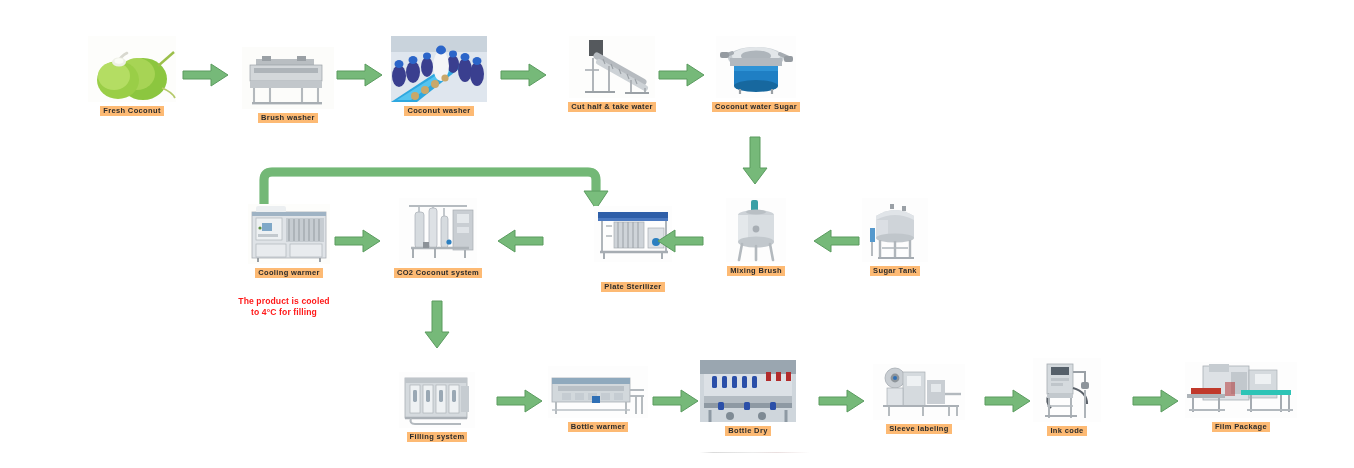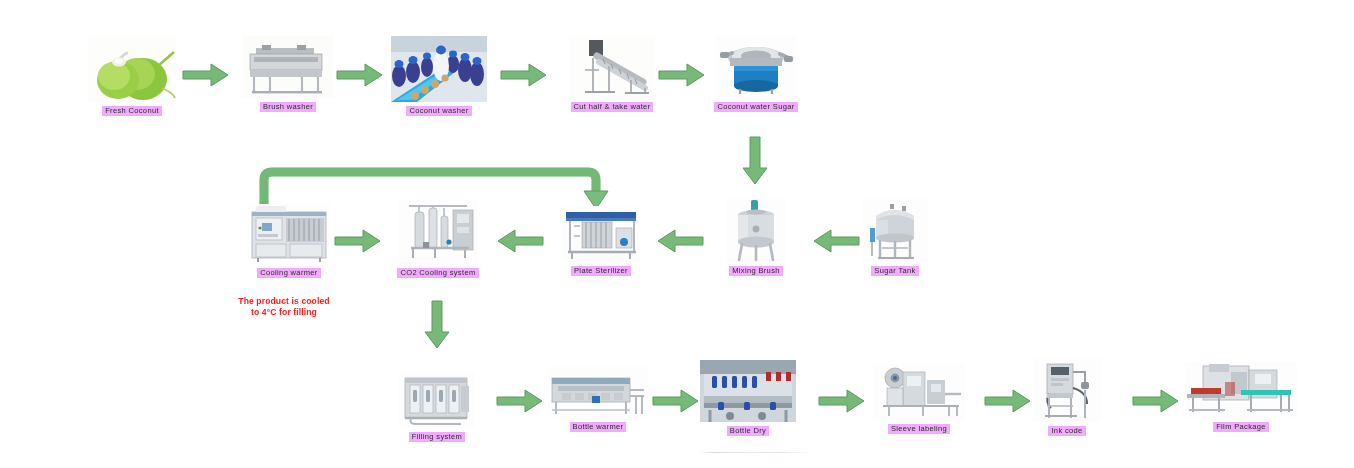--- a/index.html
+++ b/index.html
@@ -5,23 +5,23 @@
   html,body{margin:0;padding:0;}
   body{
     width:1354px;height:468px;background:#ffffff;
     font-family:"Liberation Sans","DejaVu Sans",sans-serif;
     overflow:hidden;position:relative;
   }
   #stage{position:absolute;inset:0;}
   .node{position:absolute;display:flex;flex-direction:column;align-items:center;}
   .pic{position:relative;overflow:hidden;background:#fdfdfb;}
   .cap{
-    margin-top:4px;font-size:7.5px;font-weight:400;color:#2b2b2b;
+    margin-top:4px;font-size:7.5px;font-weight:700;color:#2b2b2b;
     letter-spacing:.35px;white-space:nowrap;
-    background:#f0abfc;padding:1px 3px;line-height:1.1;
+    background:#fdba74;padding:1px 3px;line-height:1.1;
   }
   .arrow{position:absolute;}
   .note{
     position:absolute;color:#ff1a1a;font-size:8.6px;font-weight:700;
     line-height:1.32;text-align:center;letter-spacing:.1px;
   }
   .ghost{
     position:absolute;height:1px;background:linear-gradient(90deg,
       rgba(150,150,150,0) 0%,rgba(150,150,150,.35) 12%,rgba(150,150,150,.18) 48%,
       rgba(185,150,150,.3) 70%,rgba(150,150,150,0) 100%);
@@ -49,21 +49,21 @@
     </div>
     <div class="cap">Fresh Coconut</div>
   </div>
 
   <div class="arrow" style="left:182px;top:62px;">
     <svg width="48" height="26" viewBox="0 0 48 26">
       <path d="M1 9 H29 V2 L46 13 L29 24 V17 H1 Z" fill="#76b979" stroke="#5a9b5f" stroke-width="1"></path>
     </svg>
   </div>
 
-  <div class="node" style="left:232px;top:36px;width:112px;">
+  <div class="node" style="left:232px;top:47px;width:112px;">
     <div class="pic" style="width:92px;height:62px;">
       <svg width="92" height="62" viewBox="0 0 92 62">
         <rect x="0" y="0" width="92" height="62" fill="#fcfcfa"></rect>
         <rect x="14" y="12" width="58" height="6" fill="#b9bec2"></rect>
         <rect x="8" y="18" width="72" height="16" fill="#d3d7da" stroke="#9ba1a6" stroke-width=".7"></rect>
         <rect x="12" y="21" width="64" height="5" fill="#aeb4b9"></rect>
         <rect x="8" y="34" width="72" height="7" fill="#c2c7cb"></rect>
         <rect x="20" y="9" width="9" height="5" fill="#9aa0a5"></rect>
         <rect x="55" y="9" width="9" height="5" fill="#9aa0a5"></rect>
         <path d="M12 41 L12 57 M76 41 L76 57 M28 41 L28 57 M60 41 L60 57" stroke="#b4b9bd" stroke-width="2.1"></path>
@@ -218,30 +218,30 @@
         <rect x="30" y="10" width="8" height="40" rx="3" fill="#dde1e5" stroke="#a8aeb4" stroke-width=".7"></rect>
         <rect x="42" y="18" width="7" height="32" rx="3" fill="#d6dbdf" stroke="#a8aeb4" stroke-width=".7"></rect>
         <path d="M10 8 L68 8" stroke="#b5bbc0" stroke-width="2"></path>
         <path d="M20 8 L20 14 M34 8 L34 10 M45 10 L45 18" stroke="#b5bbc0" stroke-width="1.6"></path>
         <path d="M12 50 L70 50" stroke="#aeb4b9" stroke-width="2.4"></path>
         <path d="M14 50 L14 60 M66 52 L66 60 M36 50 L36 60" stroke="#a8aeb3" stroke-width="2"></path>
         <circle cx="50" cy="44" r="2.6" fill="#2b7fc0"></circle>
         <rect x="24" y="44" width="6" height="6" fill="#8c9298"></rect>
       </svg>
     </div>
-    <div class="cap">CO2 Cooling system</div>
+    <div class="cap">CO2 Coconut system</div>
   </div>
 
   <div class="arrow" style="left:496px;top:228px;">
     <svg width="48" height="26" viewBox="0 0 48 26">
       <path d="M47 9 H19 V2 L2 13 L19 24 V17 H47 Z" fill="#76b979" stroke="#5a9b5f" stroke-width="1"></path>
     </svg>
   </div>
 
-  <div class="node" style="left:552px;top:206px;width:98px;">
+  <div class="node" style="left:584px;top:206px;width:98px;gap:16px;">
     <div class="pic" style="width:78px;height:56px;">
       <svg width="78" height="56" viewBox="0 0 78 56">
         <rect width="78" height="56" fill="#fdfdfd"></rect>
         <rect x="4" y="6" width="70" height="6" fill="#2f5fa8"></rect>
         <rect x="4" y="12" width="70" height="3" fill="#4b79c0"></rect>
         <rect x="20" y="16" width="30" height="26" fill="#cfd4d9" stroke="#a6acb2" stroke-width=".7"></rect>
         <g stroke="#9aa0a6" stroke-width="1">
           <path d="M24 16 L24 42 M29 16 L29 42 M34 16 L34 42 M39 16 L39 42 M44 16 L44 42"></path>
         </g>
         <rect x="54" y="22" width="16" height="20" fill="#dde1e5" stroke="#a6acb2" stroke-width=".7"></rect>

